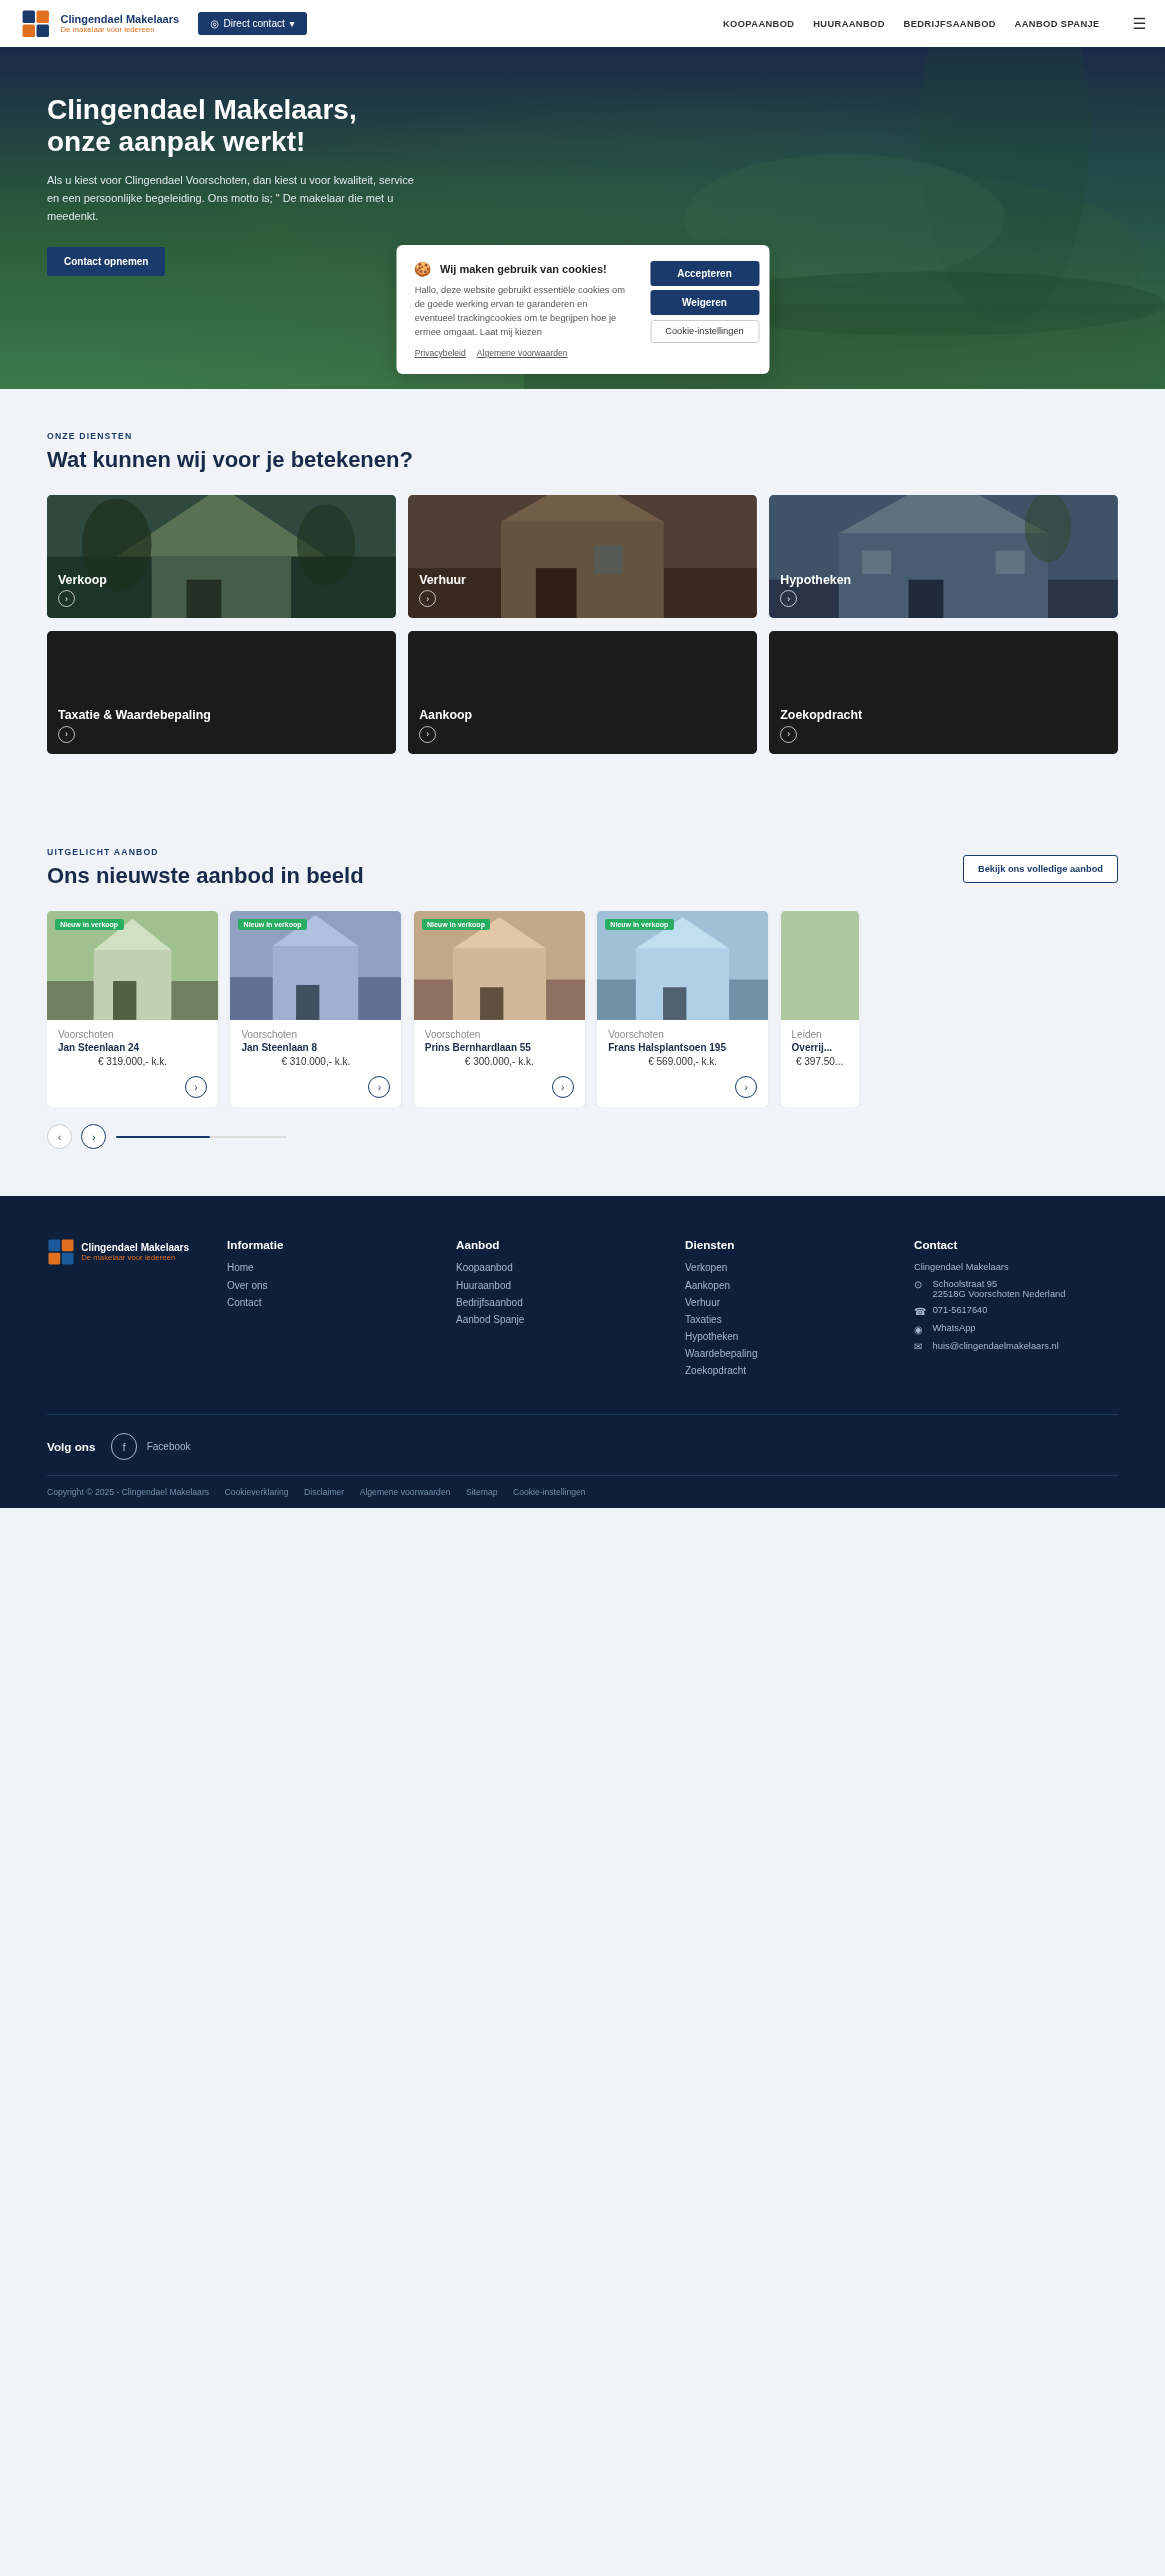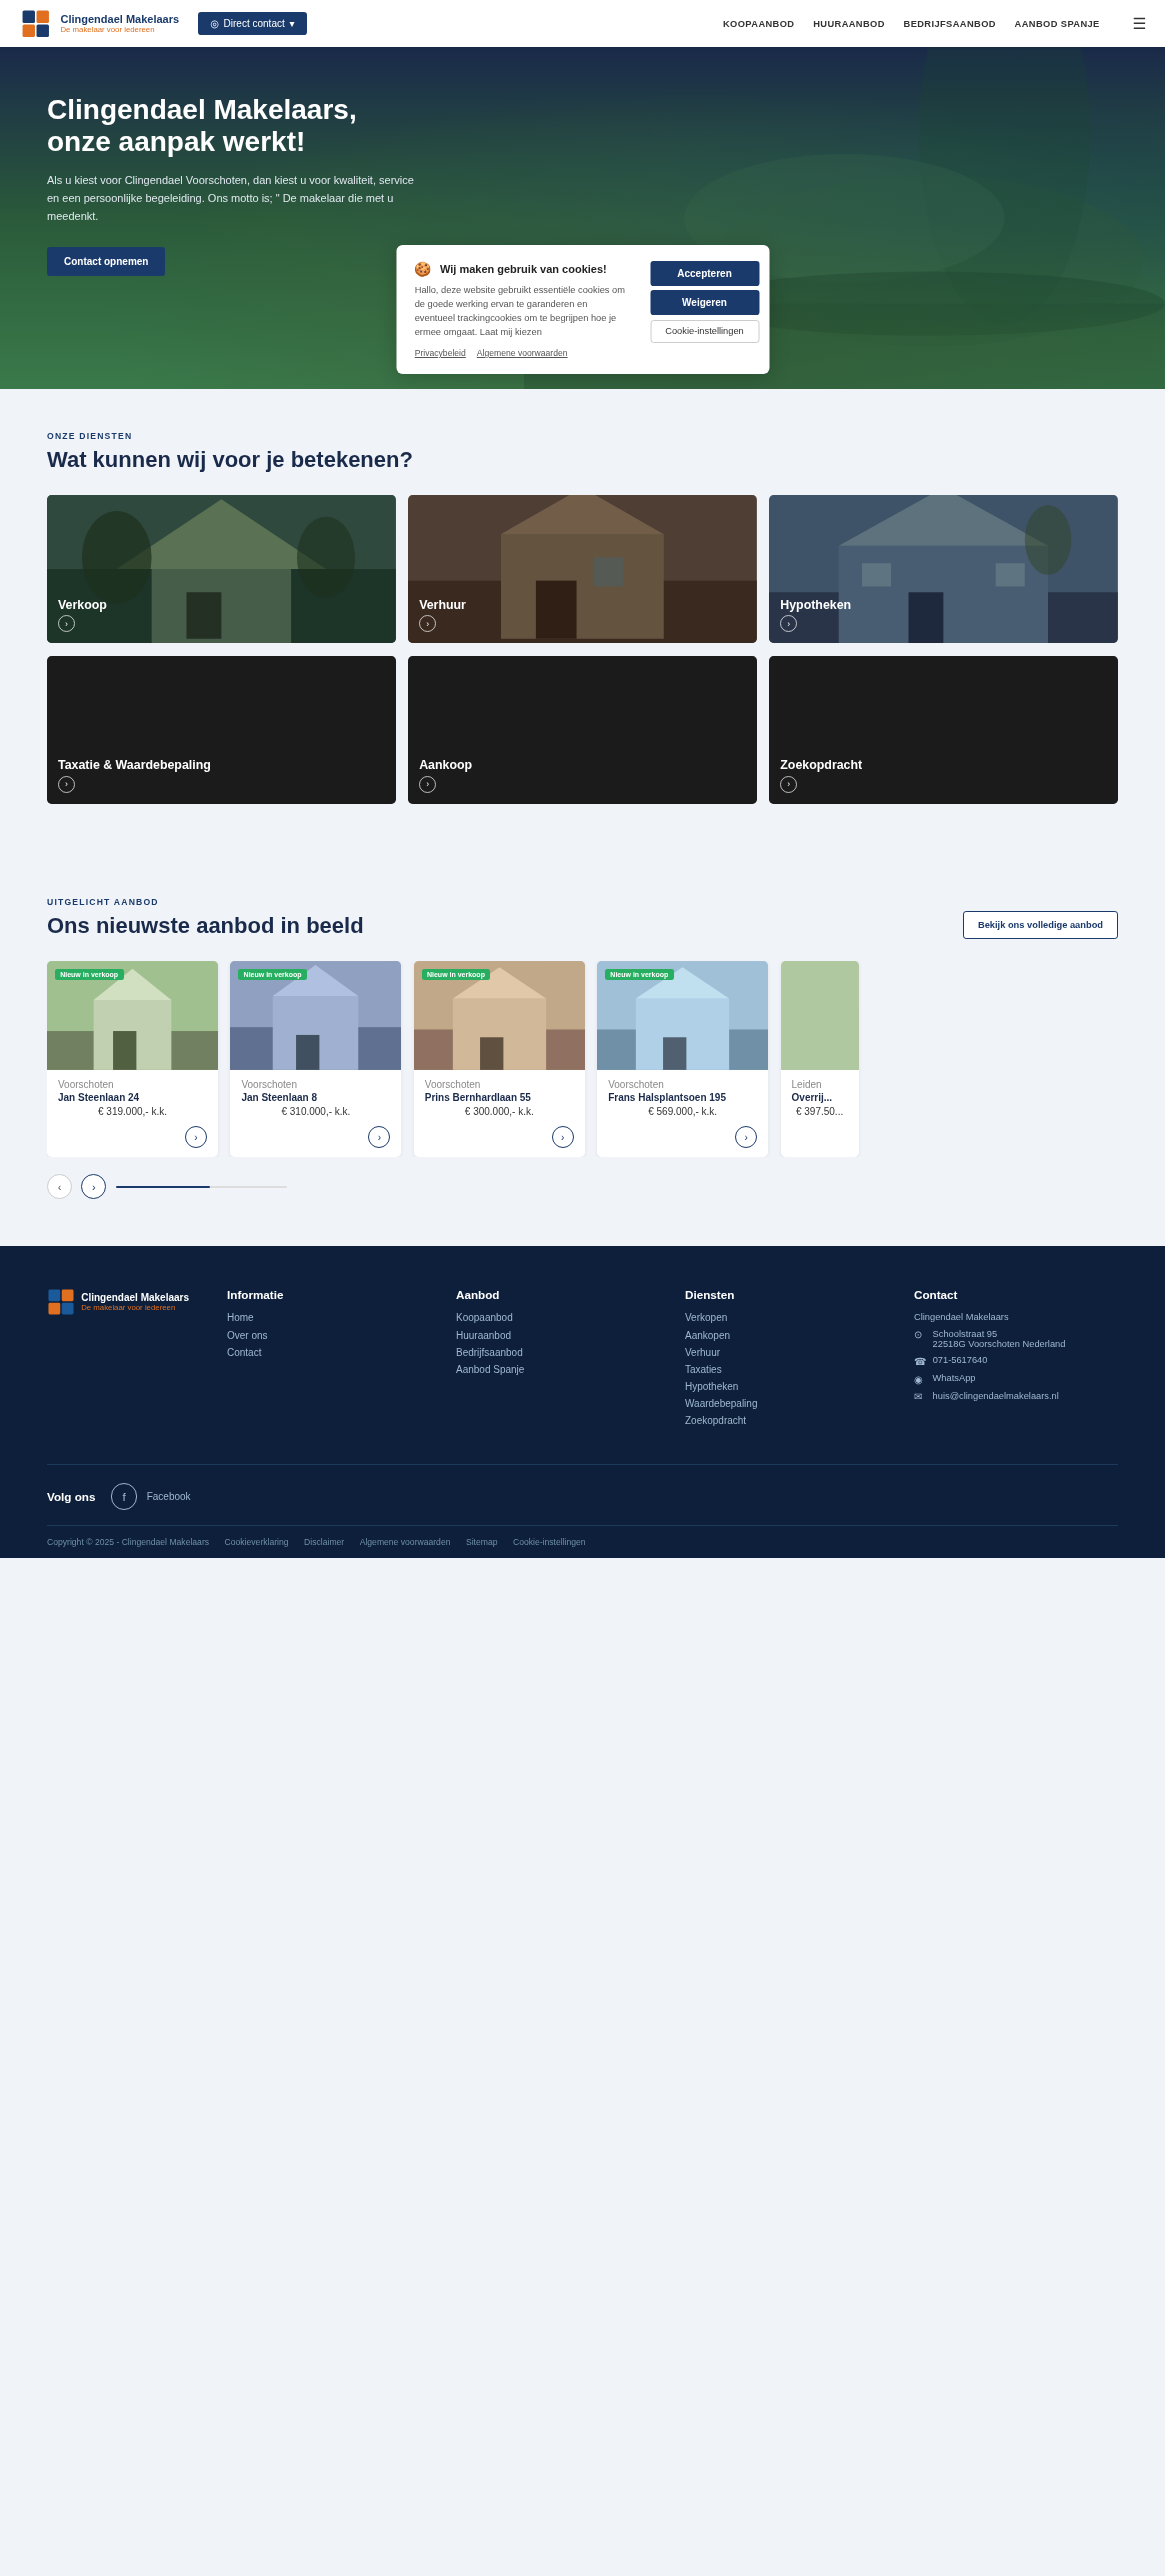--- a/index.html
+++ b/index.html
@@ -196,21 +196,21 @@
       margin-bottom: 22px;
     }
     .services-grid {
       display: grid;
       grid-template-columns: repeat(3, 1fr);
       gap: 12.4px;
     }
     .service-card {
       border-radius: 4.7px;
       overflow: hidden;
-      height: 148px;
+      height: 123px;
       position: relative;
       cursor: pointer;
     }
     .service-card-img-house {
       background: linear-gradient(135deg, #4a7060 0%, #6a9070 50%, #8ab090 100%);
     }
     .service-card-overlay {
       position: absolute;
       inset: 0;
       background: rgba(0,0,0,0.35);
@@ -240,21 +240,21 @@
     
     .spacer { height: 31px; }
 
     
     .section-listings {
       background: #f0f4f8;
       padding: 31px 47px 47px 47px;
     }
     .listings-header {
       display: flex;
-      align-items: flex-end;
+      align-items: center;
       justify-content: space-between;
       margin-bottom: 22px;
     }
     .listings-title { font-size: 22px; font-weight: 800; color: #1a2a4a; }
     .btn-full-offer {
       background: #fff;
       border: 1.2px solid #1a3a6b;
       color: #1a3a6b;
       border-radius: 3.1px;
       padding: 7.8px 14px;

